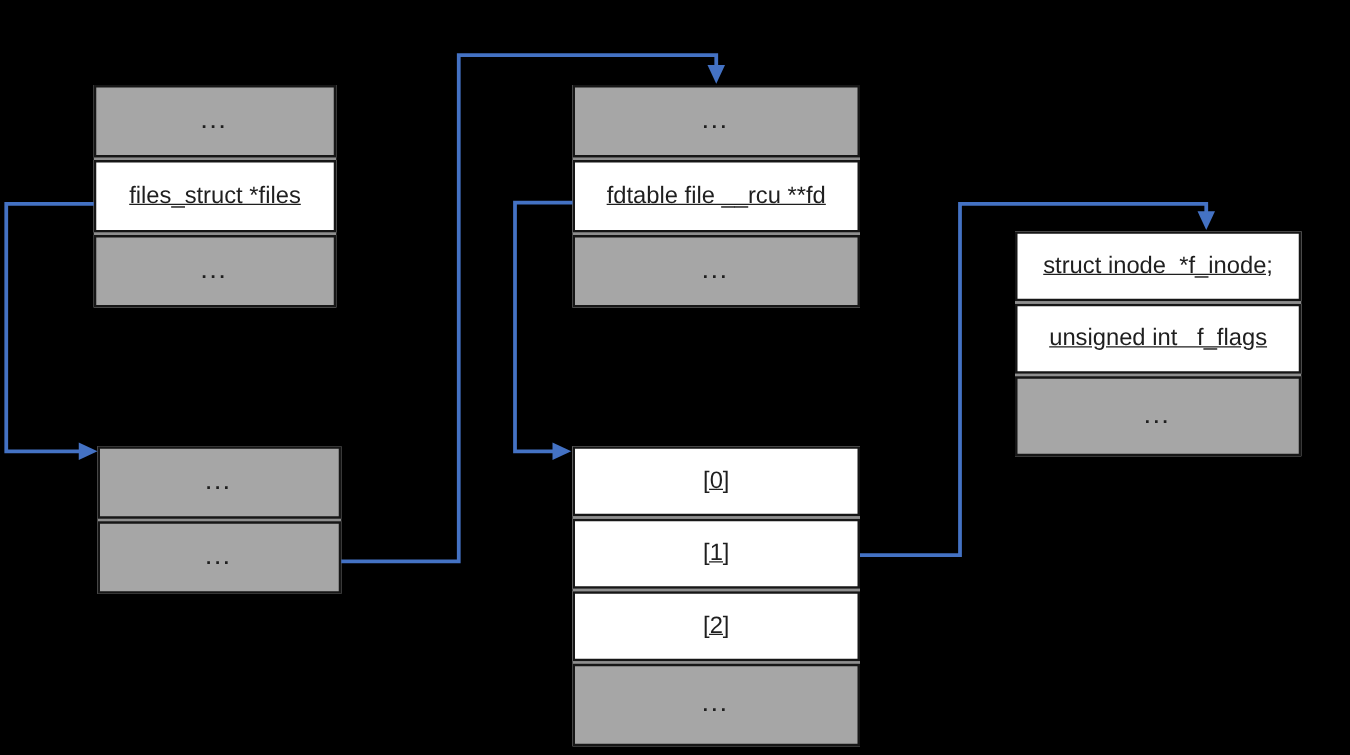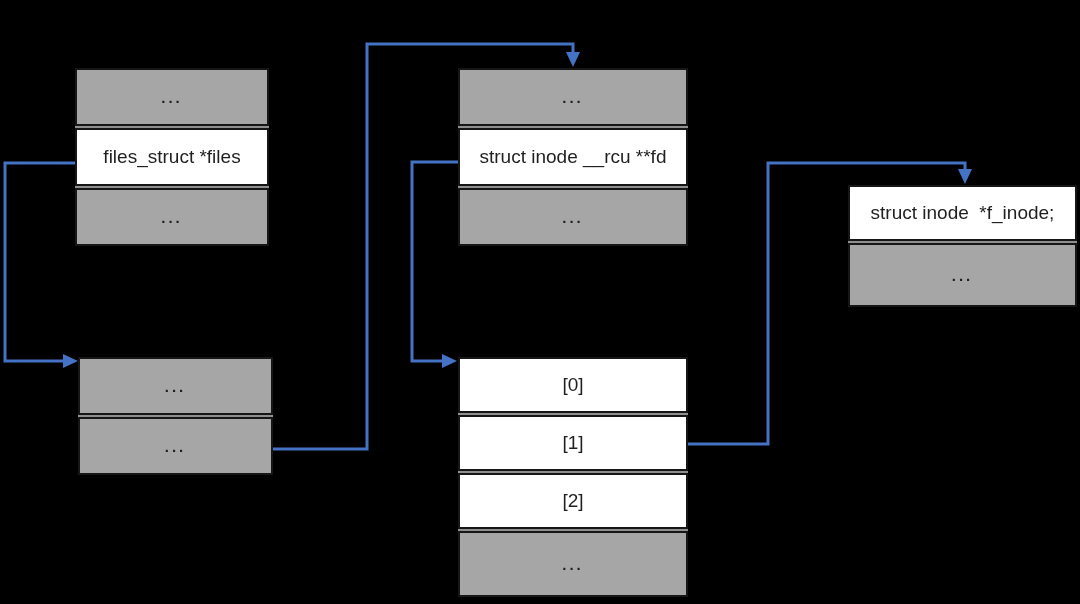--- a/index.html
+++ b/index.html
@@ -10,64 +10,65 @@
   .box{
     position:absolute;display:flex;flex-direction:column;gap:2px;
     background:#8f8f8f;
   }
   .row{
     box-sizing:border-box;border:2px solid #161616;
     display:flex;align-items:center;justify-content:center;
     white-space:pre;font-size:19px;color:#1f1f1f;
   }
   .row.gray{background:#a6a6a6;}
-  .row.white{background:#ffffff;}
+  .row.white{background:#ffffff;text-decoration:underline;}
   .row.dots{font-size:15px;font-weight:700;letter-spacing:3px;}
   .h58{height:58px;flex:none;}
   .h56{height:56px;flex:none;}
   .h66{height:66px;flex:none;}
   .h64{height:64px;flex:none;}
   #box-task {left:75px; top:68px; width:194px;}
   #box-files{left:78px; top:357px;width:195px;}
   #box-fdt  {left:458px;top:68px; width:230px;}
   #box-arr  {left:458px;top:357px;width:230px;}
-  #box-file {left:848px;top:185px;width:229px;text-align:right;}
+  #box-file {left:812px;top:185px;width:229px;text-align:right;}
   .overlay{position:absolute;left:0;top:0;pointer-events:none;}
 </style>
 </head>
 <body>
 
 <div class="stage">
 
   <div class="box" id="box-task">
     <div class="row gray dots h58">...</div>
     <div class="row white h58">files_struct *files</div>
     <div class="row gray dots h58">...</div>
   </div>
 
   <div class="box" id="box-files">
     <div class="row gray dots h58">...</div>
     <div class="row gray dots h58">...</div>
   </div>
 
   <div class="box" id="box-fdt">
     <div class="row gray dots h58">...</div>
-    <div class="row white h58">struct inode __rcu **fd</div>
+    <div class="row white h58">fdtable file __rcu **fd</div>
     <div class="row gray dots h58">...</div>
   </div>
 
   <div class="box" id="box-arr">
     <div class="row white h56">[0]</div>
     <div class="row white h56">[1]</div>
     <div class="row white h56">[2]</div>
     <div class="row gray dots h66">...</div>
   </div>
 
   <div class="box" id="box-file">
     <div class="row white h56">struct inode  *f_inode;</div>
+    <div class="row white h56">unsigned int   f_flags</div>
     <div class="row gray dots h64">...</div>
   </div>
 
   <svg class="overlay" width="1080" height="604" viewBox="0 0 1080 604">
 
     <polyline points="75,163 5,163 5,361 64,361" fill="none" stroke-width="3" stroke="#4472c4"></polyline>
     <polygon points="78,361 63,354 63,368" fill="#4472c4"></polygon>
 
     <polyline points="273,449 367,449 367,44 573,44 573,54" fill="none" stroke-width="3" stroke="#4472c4"></polyline>
     <polygon points="573,67 566,52 580,52" fill="#4472c4"></polygon>

